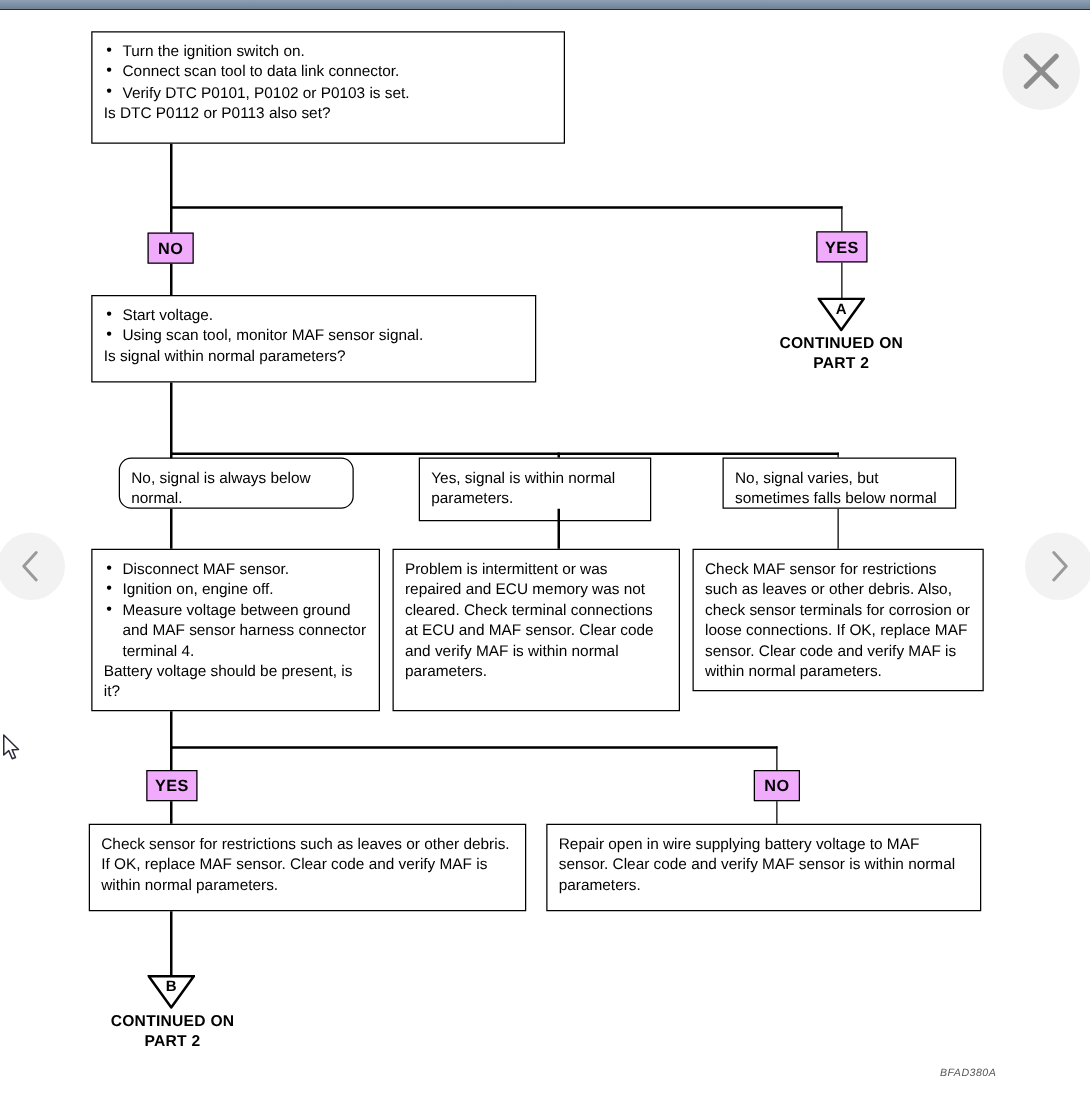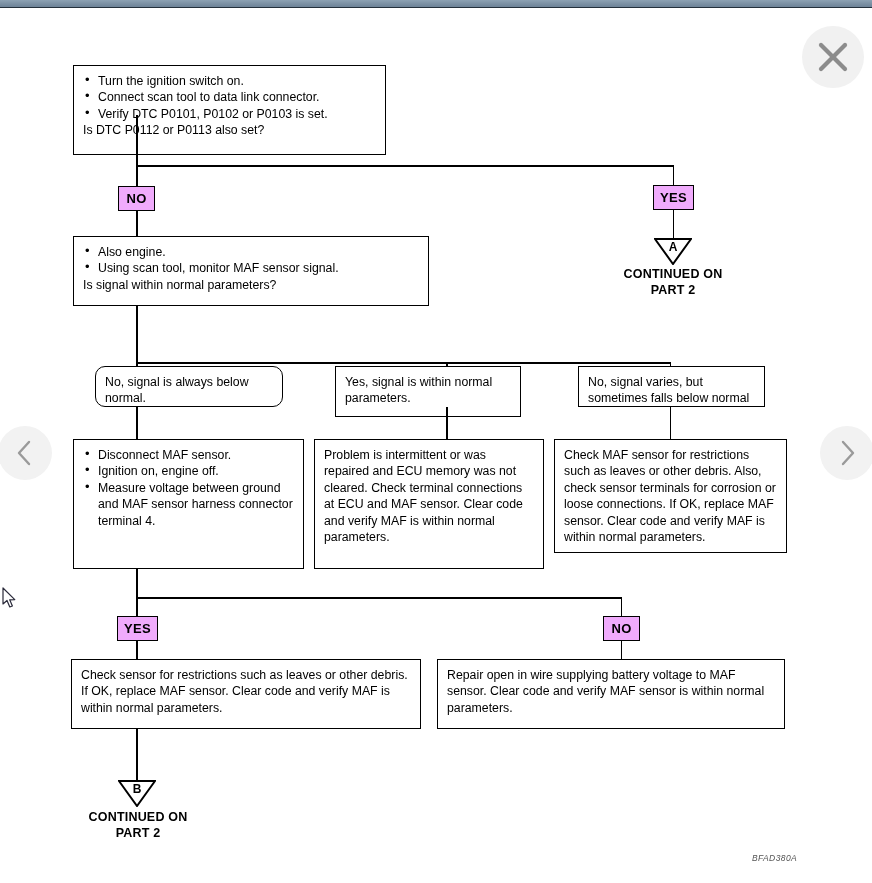--- a/index.html
+++ b/index.html
@@ -78,21 +78,21 @@
     position:absolute;font-size:8.5px;color:#555;letter-spacing:.4px;font-style:italic;
   }
 </style>
 </head>
 <body>
 
 <div id="topbar"></div>
 
 <div id="chart">
 
-  <div class="box" id="box1" style="left:73px;top:17px;width:313px;height:90px;margin-top:40px;">
+  <div class="box" id="box1" style="left:73px;top:17px;width:379px;height:90px;">
     <ul class="bullets">
       <li>Turn the ignition switch on.</li>
       <li>Connect scan tool to data link connector.</li>
       <li>Verify DTC P0101, P0102 or P0103 is set.</li>
     </ul>
     <p class="tail">Is DTC P0112 or P0113 also set?</p>
   </div>
 
   <div class="line vline" style="left:136px;top:107px;height:51px;"></div>
   <div class="line hline" style="left:136px;top:157px;width:538px;"></div>
@@ -110,21 +110,21 @@
     <polygon points="1,1 37,1 19,26" fill="#fff" stroke="#000" stroke-width="2"></polygon>
   </svg>
   <div class="tri-letter" style="left:660px;top:232px;">A</div>
   <div class="continued" style="left:573px;top:258px;width:200px;">
     <div>CONTINUED ON</div>
     <div>PART 2</div>
   </div>
 
   <div class="box" id="box2" style="left:73px;top:228px;width:356px;height:70px;">
     <ul class="bullets">
-      <li>Also engine.</li>
+      <li>Start voltage.</li>
       <li>Using scan tool, monitor MAF sensor signal.</li>
     </ul>
     <p class="tail">Is signal within normal parameters?</p>
   </div>
 
   <div class="line vline" style="left:136px;top:298px;height:57px;"></div>
   <div class="line hline" style="left:136px;top:354px;width:535px;"></div>
   <div class="line vline" style="left:136px;top:354px;height:12px;"></div>
   <div class="line vline" style="left:446px;top:354px;height:12px;"></div>
   <div class="line vline" style="left:669.5px;top:354px;height:12px;"></div>
@@ -142,20 +142,21 @@
   <div class="line vline" style="left:136px;top:399px;height:33px;"></div>
   <div class="line vline" style="left:446px;top:399px;height:33px;"></div>
   <div class="line vline" style="left:669.5px;top:399px;height:33px;"></div>
 
   <div class="box" style="left:73px;top:431px;width:231px;height:130px;">
     <ul class="bullets">
       <li>Disconnect MAF sensor.</li>
       <li>Ignition on, engine off.</li>
       <li>Measure voltage between ground and MAF sensor harness connector terminal 4.</li>
     </ul>
+    <p class="tail">Battery voltage should be present, is it?</p>
   </div>
 
   <div class="box" style="left:554px;top:431px;width:233px;height:114px;">
     <p>Check MAF sensor for restrictions such as leaves or other debris. Also, check sensor terminals for corrosion or loose connections. If OK, replace MAF sensor. Clear code and verify MAF is within normal parameters.</p>
   </div>
 
   <div class="box" style="left:314px;top:431px;width:230px;height:130px;">
     <p>Problem is intermittent or was repaired and ECU memory was not cleared. Check terminal connections at ECU and MAF sensor. Clear code and verify MAF is within normal parameters.</p>
   </div>
 

